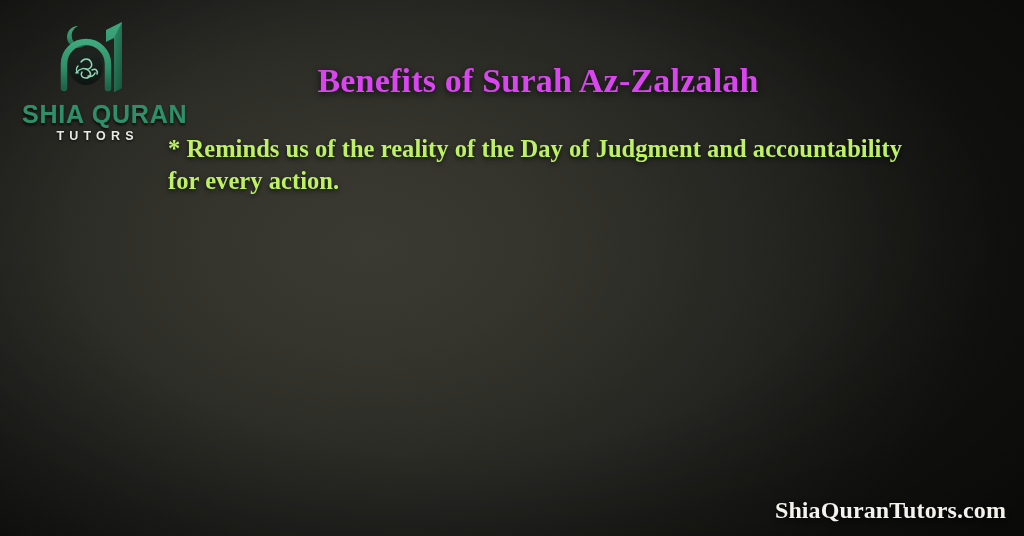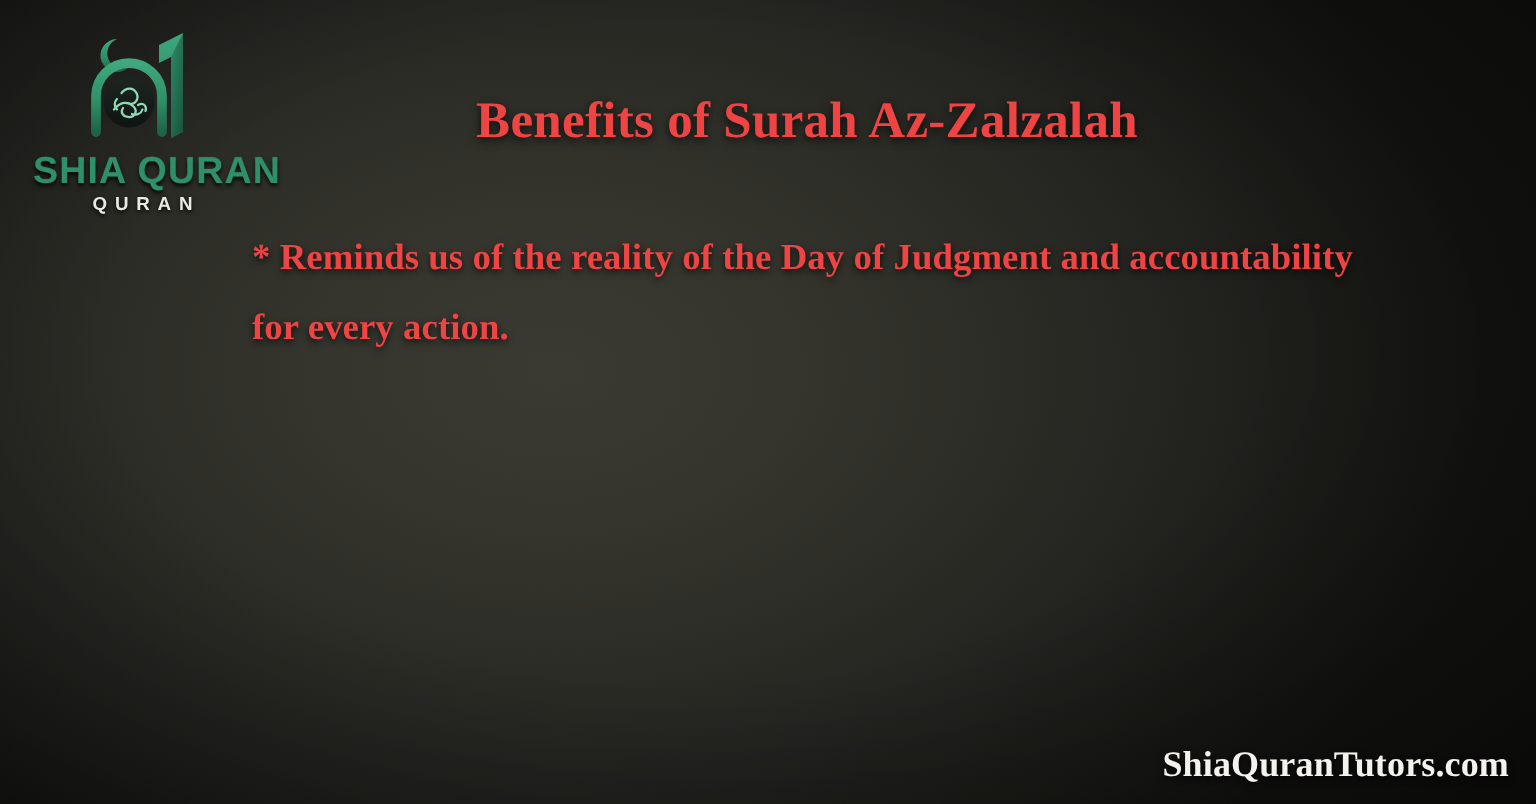--- a/index.html
+++ b/index.html
@@ -93,36 +93,36 @@
     white-space: nowrap;
   }
 
   
   #headline {
     position: absolute;
     left: 168px;
     top: 62px;
     width: 740px;
     text-align: center;
-    color: #ef4444;
+    color: #d946ef;
     font-weight: 700;
     font-size: 34px;
     line-height: 1.12;
     letter-spacing: .2px;
     text-shadow: 0 2px 6px rgba(0,0,0,.75);
   }
   #benefits {
     position: absolute;
     left: 168px;
-    top: 148px;
+    top: 133px;
     width: 760px;
-    color: #ef4444;
+    color: #bef264;
     font-weight: 700;
     font-size: 24.5px;
-    line-height: 47px;
+    line-height: 32px;
     letter-spacing: .05px;
     text-shadow: 0 2px 5px rgba(0,0,0,.7);
   }
   .benefit-line {
     margin: 0;
     padding: 0;
   }
   .arabic {
     font-family: "DejaVu Sans", "Liberation Sans", sans-serif;
     font-weight: 700;
@@ -190,21 +190,21 @@
             <path d="M33 44 c3 -4 8 -4 10 0 c2 4 -1 8 -5 7"></path>
             <path d="M44 52 c4 -2 6 1 5 4"></path>
             <path d="M30 48 c-2 2 -2 5 0 7"></path>
             <path d="M40 58 c3 1 6 0 7 -3"></path>
           </g>
         </g>
       </svg>
     </div>
 
     <div id="logo-wordmark">SHIA QURAN</div>
-    <div id="logo-subword">QURAN</div>
+    <div id="logo-subword">TUTORS</div>
   </div>
 
   <div id="headline">Benefits of Surah Az-Zalzalah</div>
 
   <div id="benefits">
     <p class="benefit-line">* Reminds us of the reality of the Day of Judgment and accountability for every action.</p>
   </div>
 
   <div id="site-credit">ShiaQuranTutors.com</div>
 

